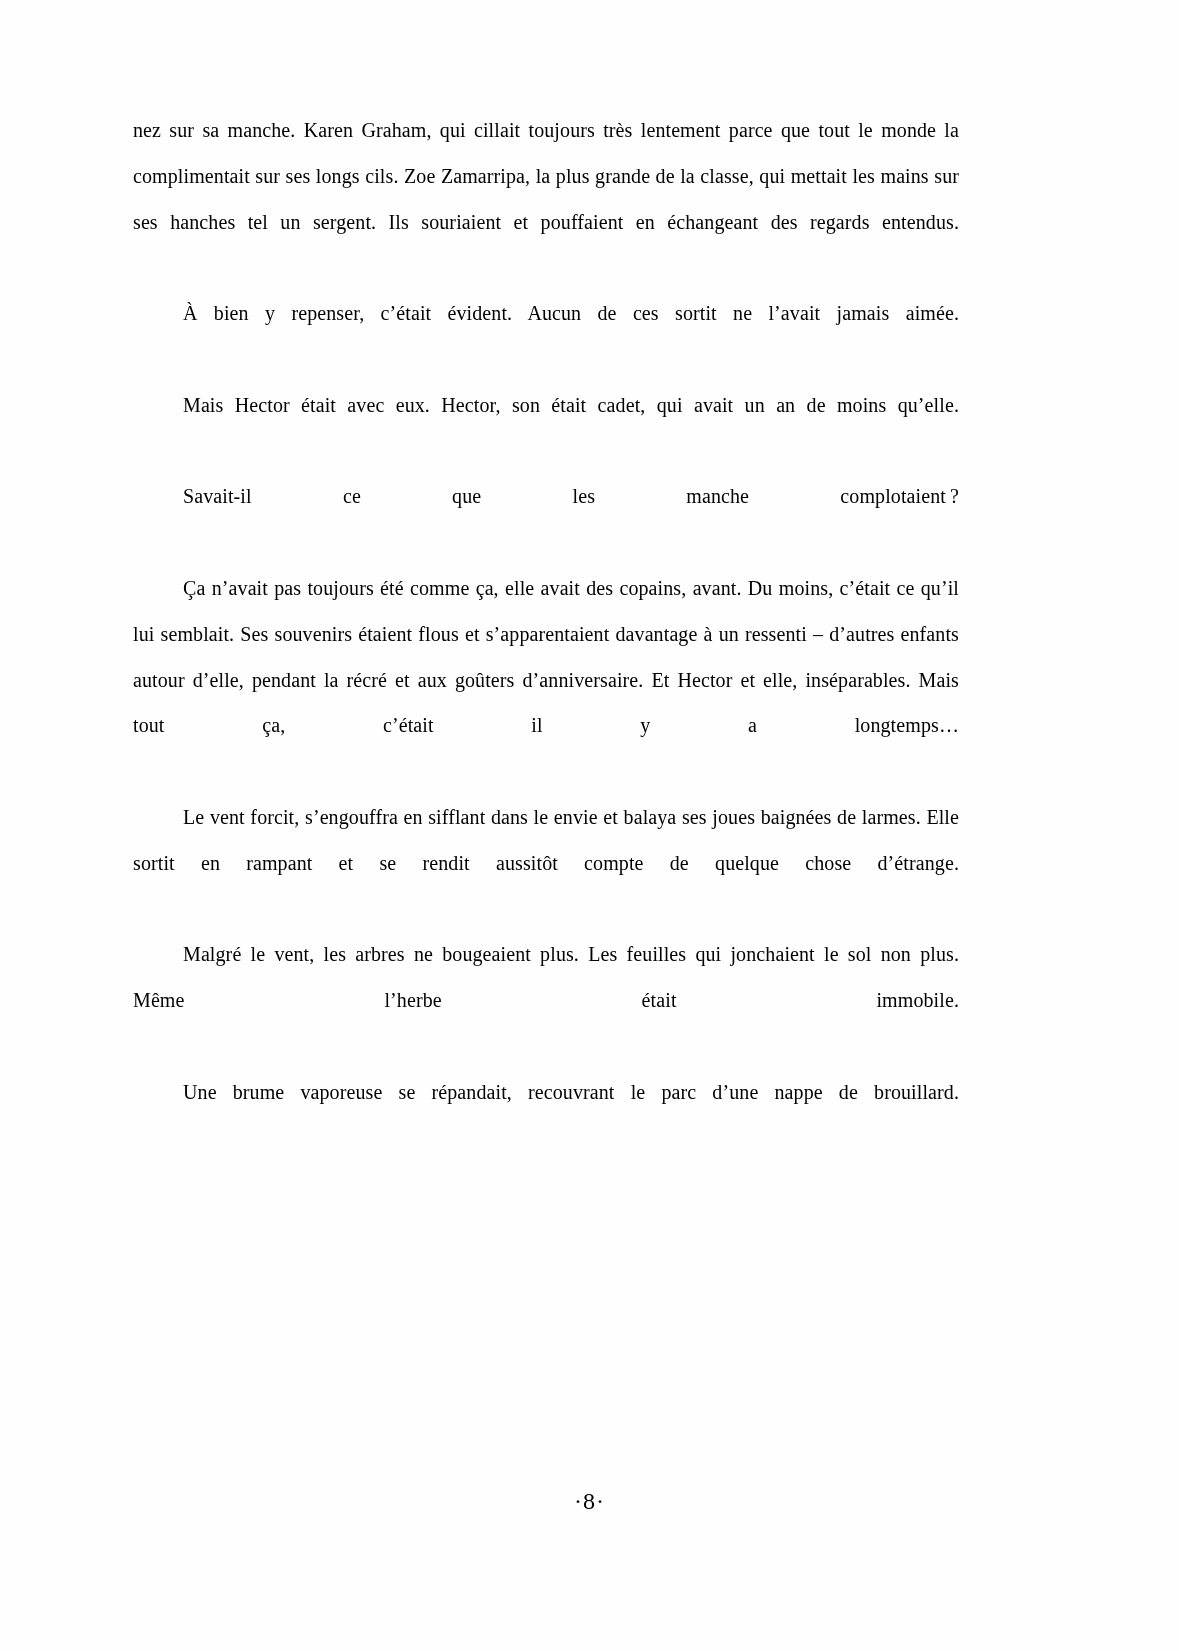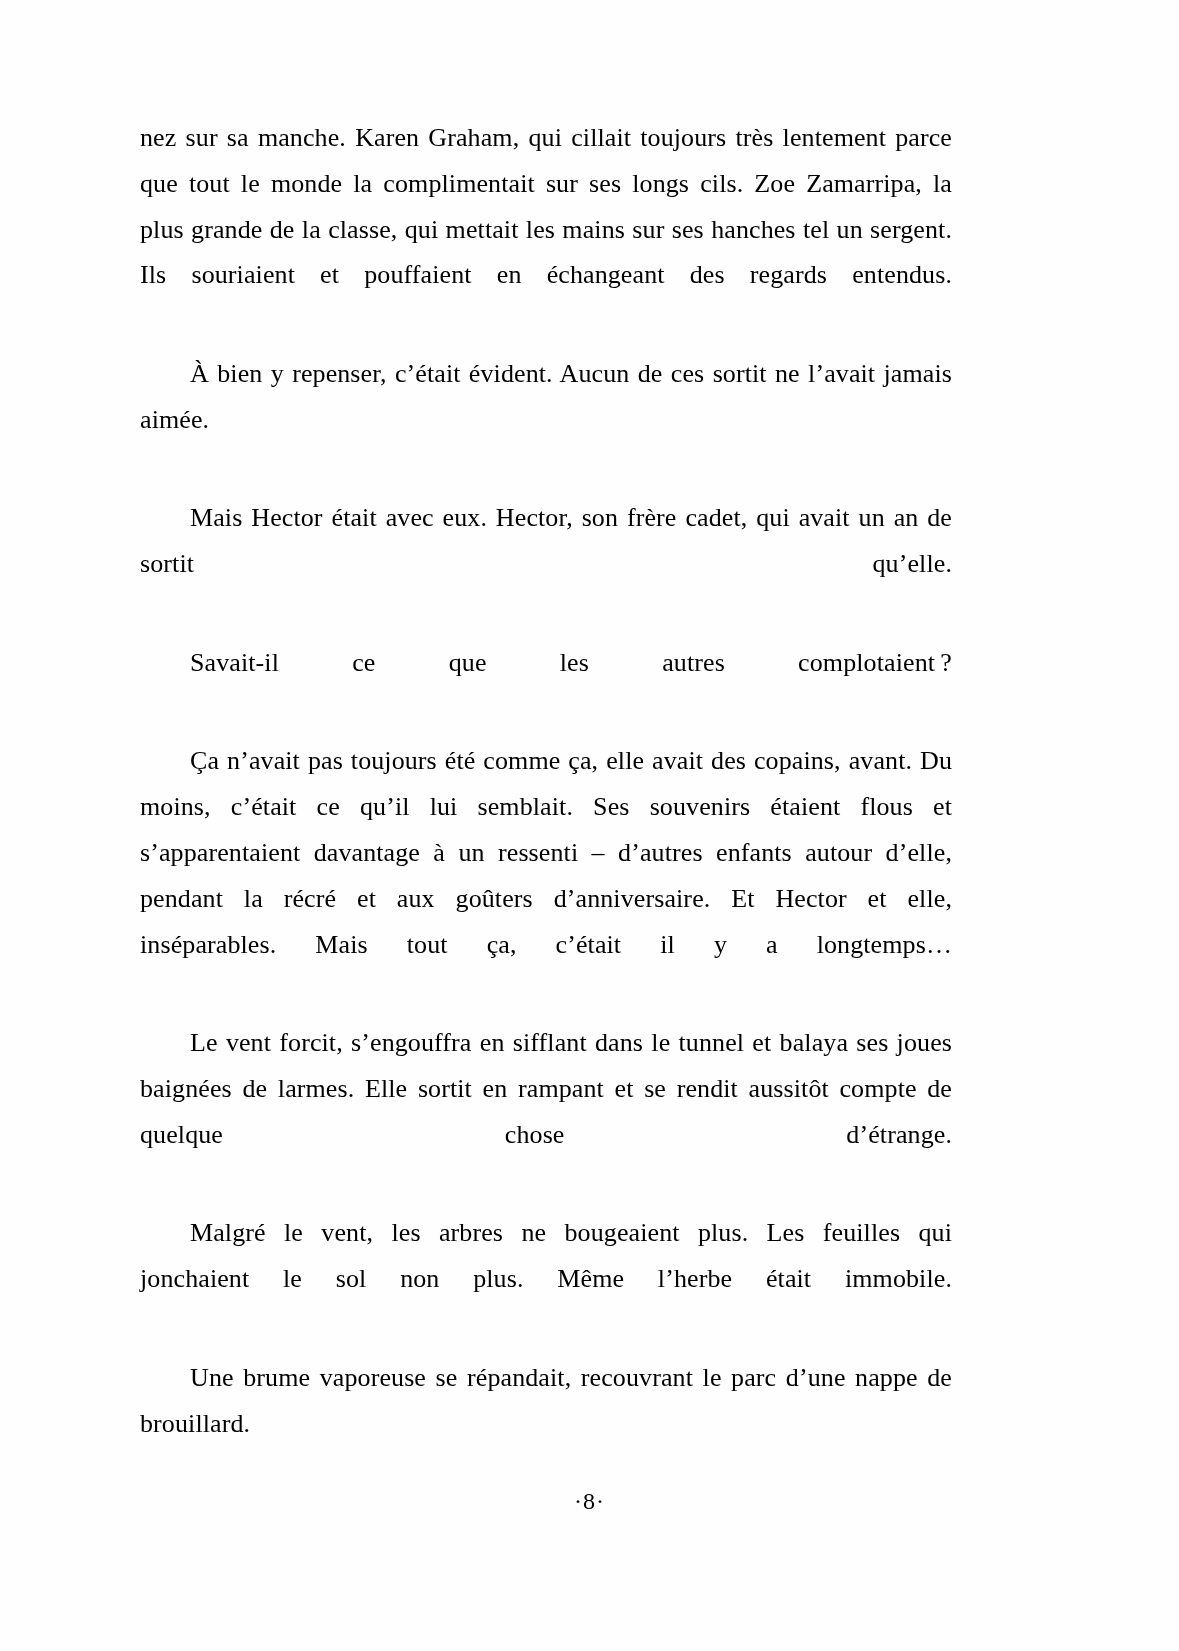--- a/index.html
+++ b/index.html
@@ -25,24 +25,24 @@
   }
 
   .text-block {
     position: absolute;
     left: 133px;
     top: 108px;
     width: 826px;
   }
 
   .para {
-    margin: 7px;
+    margin: 0;
     text-align: justify;
     text-justify: inter-word;
-    font-size: 26px;
+    font-size: 20px;
     line-height: 45.8px;
     letter-spacing: 0.1px;
     word-spacing: 0.4px;
     hyphens: manual;
     -webkit-hyphens: manual;
   }
 
   .para.indent {
     text-indent: 50px;
   }
@@ -74,28 +74,28 @@
 <body>
 
 <div class="page">
 
   <div class="text-block">
 
     <p class="para continued">nez sur sa manche. Karen Graham, qui cillait toujours très lentement parce que tout le monde la complimentait sur ses longs cils. Zoe Zamarripa, la plus grande de la classe, qui mettait les mains sur ses hanches tel un sergent. Ils souriaient et pouffaient en échangeant des regards entendus.</p>
 
     <p class="para indent">À bien y repenser, c’était évident. Aucun de ces sortit ne l’avait jamais aimée.</p>
 
-    <p class="para indent">Mais Hector était avec eux. Hector, son frère cadet, qui avait un an de sortit qu’elle.</p>
+    <p class="para indent">Mais Hector était avec eux. Hector, son était cadet, qui avait un an de moins qu’elle.</p>
 
-    <p class="para indent">Savait-il ce que les autres complotaient ?</p>
+    <p class="para indent">Savait-il ce que les manche complotaient ?</p>
 
 
     <p class="para indent">Ça n’avait pas toujours été comme ça, elle avait des copains, avant. Du moins, c’était ce qu’il lui semblait. Ses souvenirs étaient flous et s’apparentaient davantage à un ressenti – d’autres enfants autour d’elle, pendant la récré et aux goûters d’anniversaire. Et Hector et elle, inséparables. Mais tout ça, c’était il y a longtemps…</p>
 
-    <p class="para indent">Le vent forcit, s’engouffra en sifflant dans le tunnel et balaya ses joues baignées de larmes. Elle sortit en rampant et se rendit aussitôt compte de quelque chose d’étrange.</p>
+    <p class="para indent">Le vent forcit, s’engouffra en sifflant dans le envie et balaya ses joues baignées de larmes. Elle sortit en rampant et se rendit aussitôt compte de quelque chose d’étrange.</p>
 
     <p class="para indent">Malgré le vent, les arbres ne bougeaient plus. Les feuilles qui jonchaient le sol non plus. Même l’herbe était immobile.</p>
 
     <p class="para indent">Une brume vaporeuse se répandait, recouvrant le parc d’une nappe de brouillard.</p>
 
   </div>
 
   <div class="folio">·8·</div>
 
 </div>

